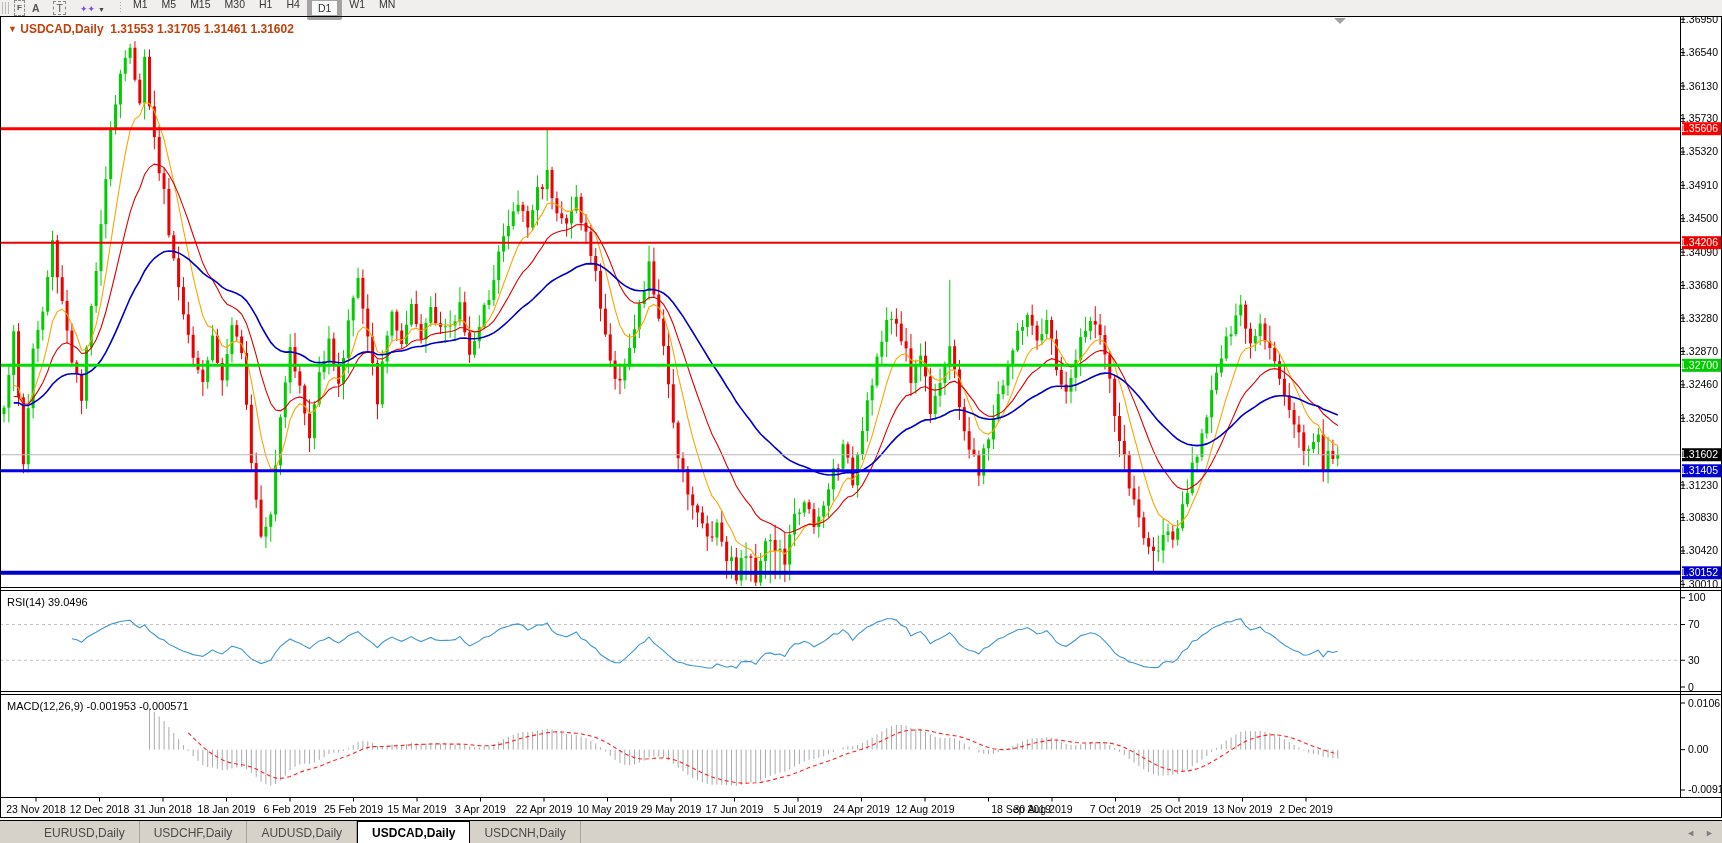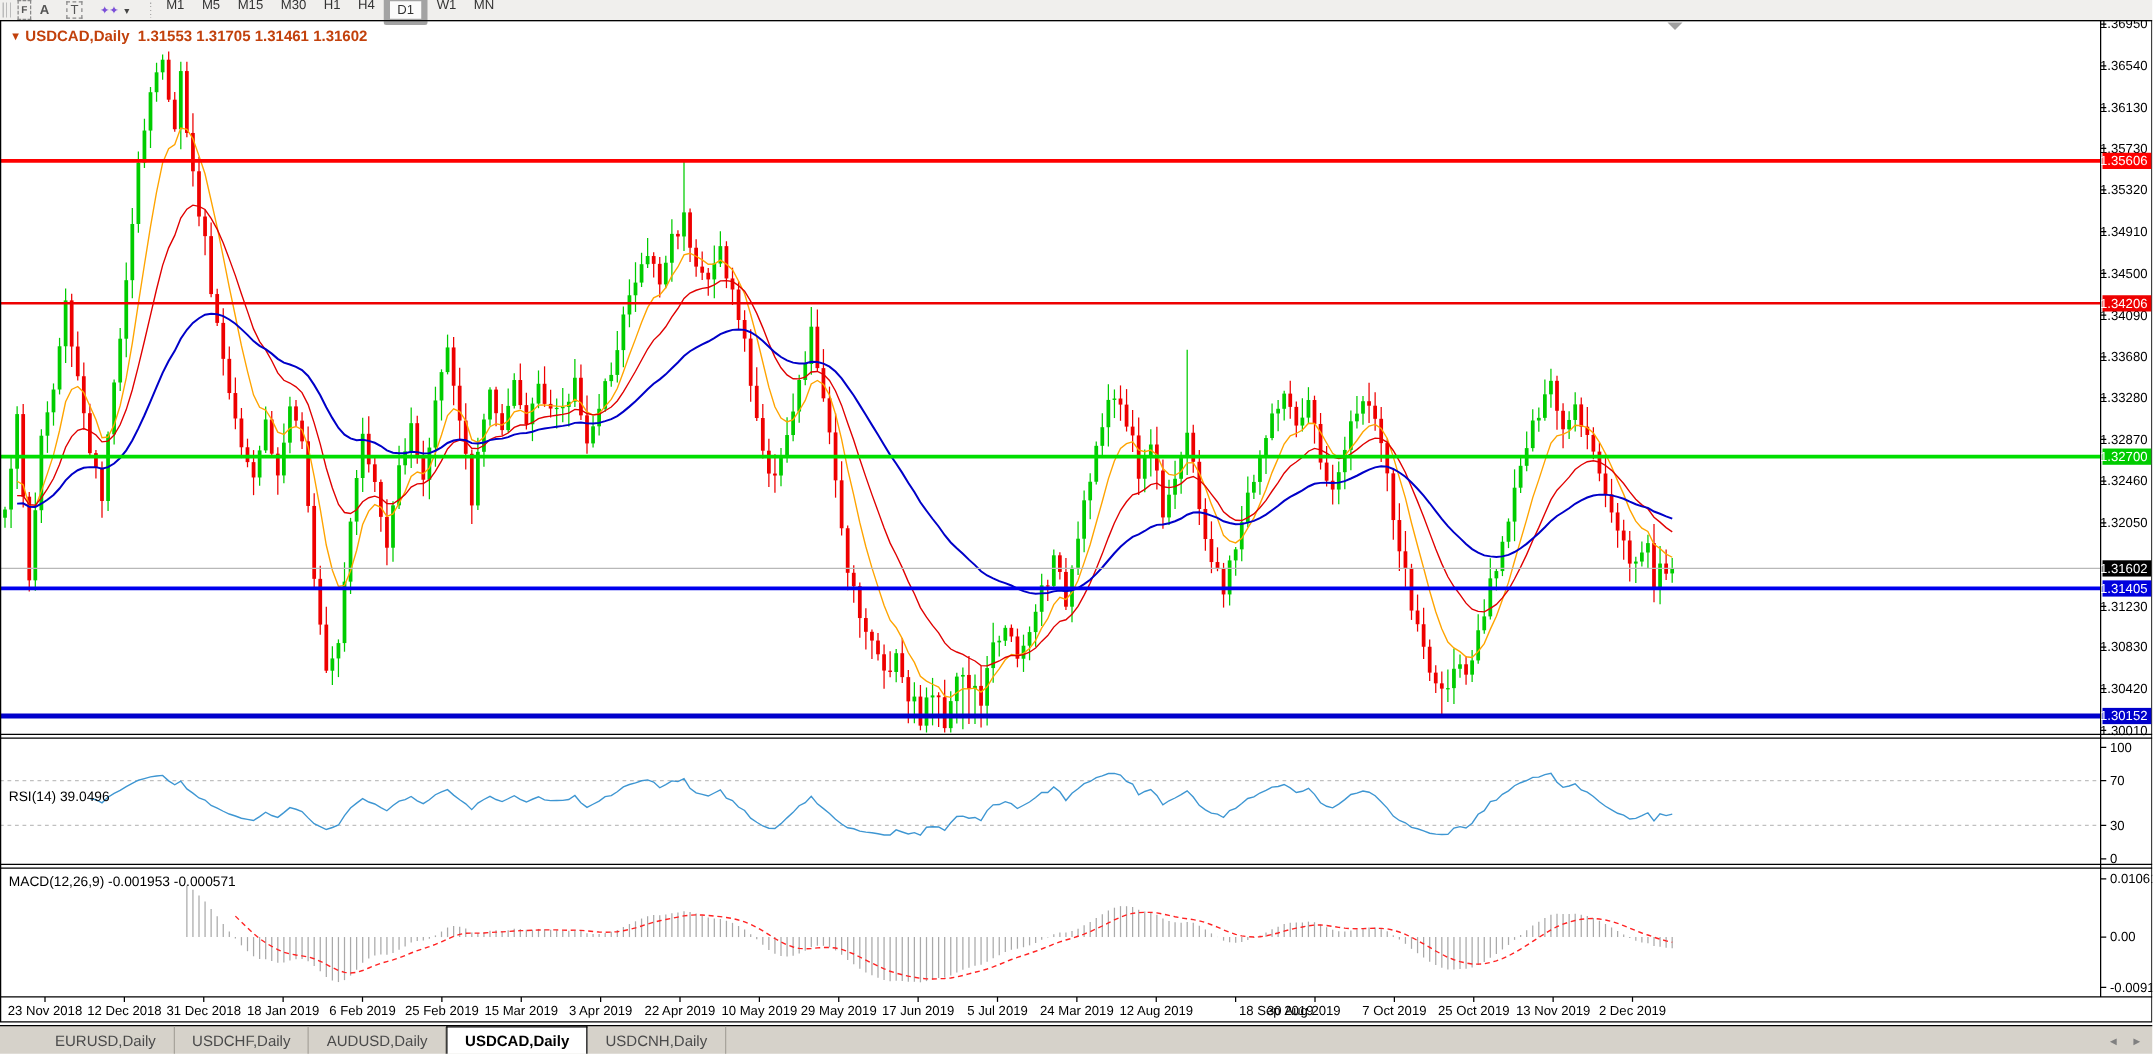--- a/index.html
+++ b/index.html
@@ -970,38 +970,38 @@
         <line x1="988.5" y1="797.5" x2="988.5" y2="801.5" stroke="#000"></line>
         <line x1="1052" y1="797.5" x2="1052" y2="801.5" stroke="#000"></line>
         <line x1="1115.5" y1="797.5" x2="1115.5" y2="801.5" stroke="#000"></line>
         <line x1="1179" y1="797.5" x2="1179" y2="801.5" stroke="#000"></line>
         <line x1="1242.5" y1="797.5" x2="1242.5" y2="801.5" stroke="#000"></line>
         <line x1="1306" y1="797.5" x2="1306" y2="801.5" stroke="#000"></line>
       </g>
     </svg>
 
 <div id="title"><span class="tri">▼</span> <span>USDCAD,Daily</span>  <span>1.31553</span> <span>1.31705</span> <span>1.31461</span> <span>1.31602</span></div>
-<div class="plabel" style="top:596px;margin-top:36px;">RSI(14) 39.0496</div>
+<div class="plabel" style="top:596px;">RSI(14) 39.0496</div>
 <div class="plabel" style="top:700px;">MACD(12,26,9) -0.001953 -0.000571</div>
 
 <div id="dates">
       <span style="left: 36px; text-align: right;">23 Nov 2018</span>
       <span style="left: 99.5px;">12 Dec 2018</span>
-      <span style="left: 163px;">31 Dec 2018</span>
+      <span style="left: 163px;">31 Jun 2018</span>
       <span style="left: 226.5px;">18 Jan 2019</span>
       <span style="left: 290px;">6 Feb 2019</span>
       <span style="left: 353.5px;">25 Feb 2019</span>
       <span style="left: 417px;">15 Mar 2019</span>
       <span style="left: 480.5px;">3 Apr 2019</span>
       <span style="left: 544px;">22 Apr 2019</span>
       <span style="left: 607.5px;">10 May 2019</span>
       <span style="left: 671px;">29 May 2019</span>
       <span style="left: 734.5px;">17 Jun 2019</span>
       <span style="left: 798px;">5 Jul 2019</span>
-      <span style="left: 861.5px;">24 Mar 2019</span>
+      <span style="left: 861.5px;">24 Apr 2019</span>
       <span style="left: 925px;">12 Aug 2019</span>
       <span style="left: 1043px;">30 Aug 2019</span>
       <span style="left: 1021px; text-align: center;">18 Sep 2019</span>
       <span style="left: 1115.5px;">7 Oct 2019</span>
       <span style="left: 1179px;">25 Oct 2019</span>
       <span style="left: 1242.5px;">13 Nov 2019</span>
       <span style="left: 1306px;">2 Dec 2019</span>
     </div>
 
 <div id="tabbar">

